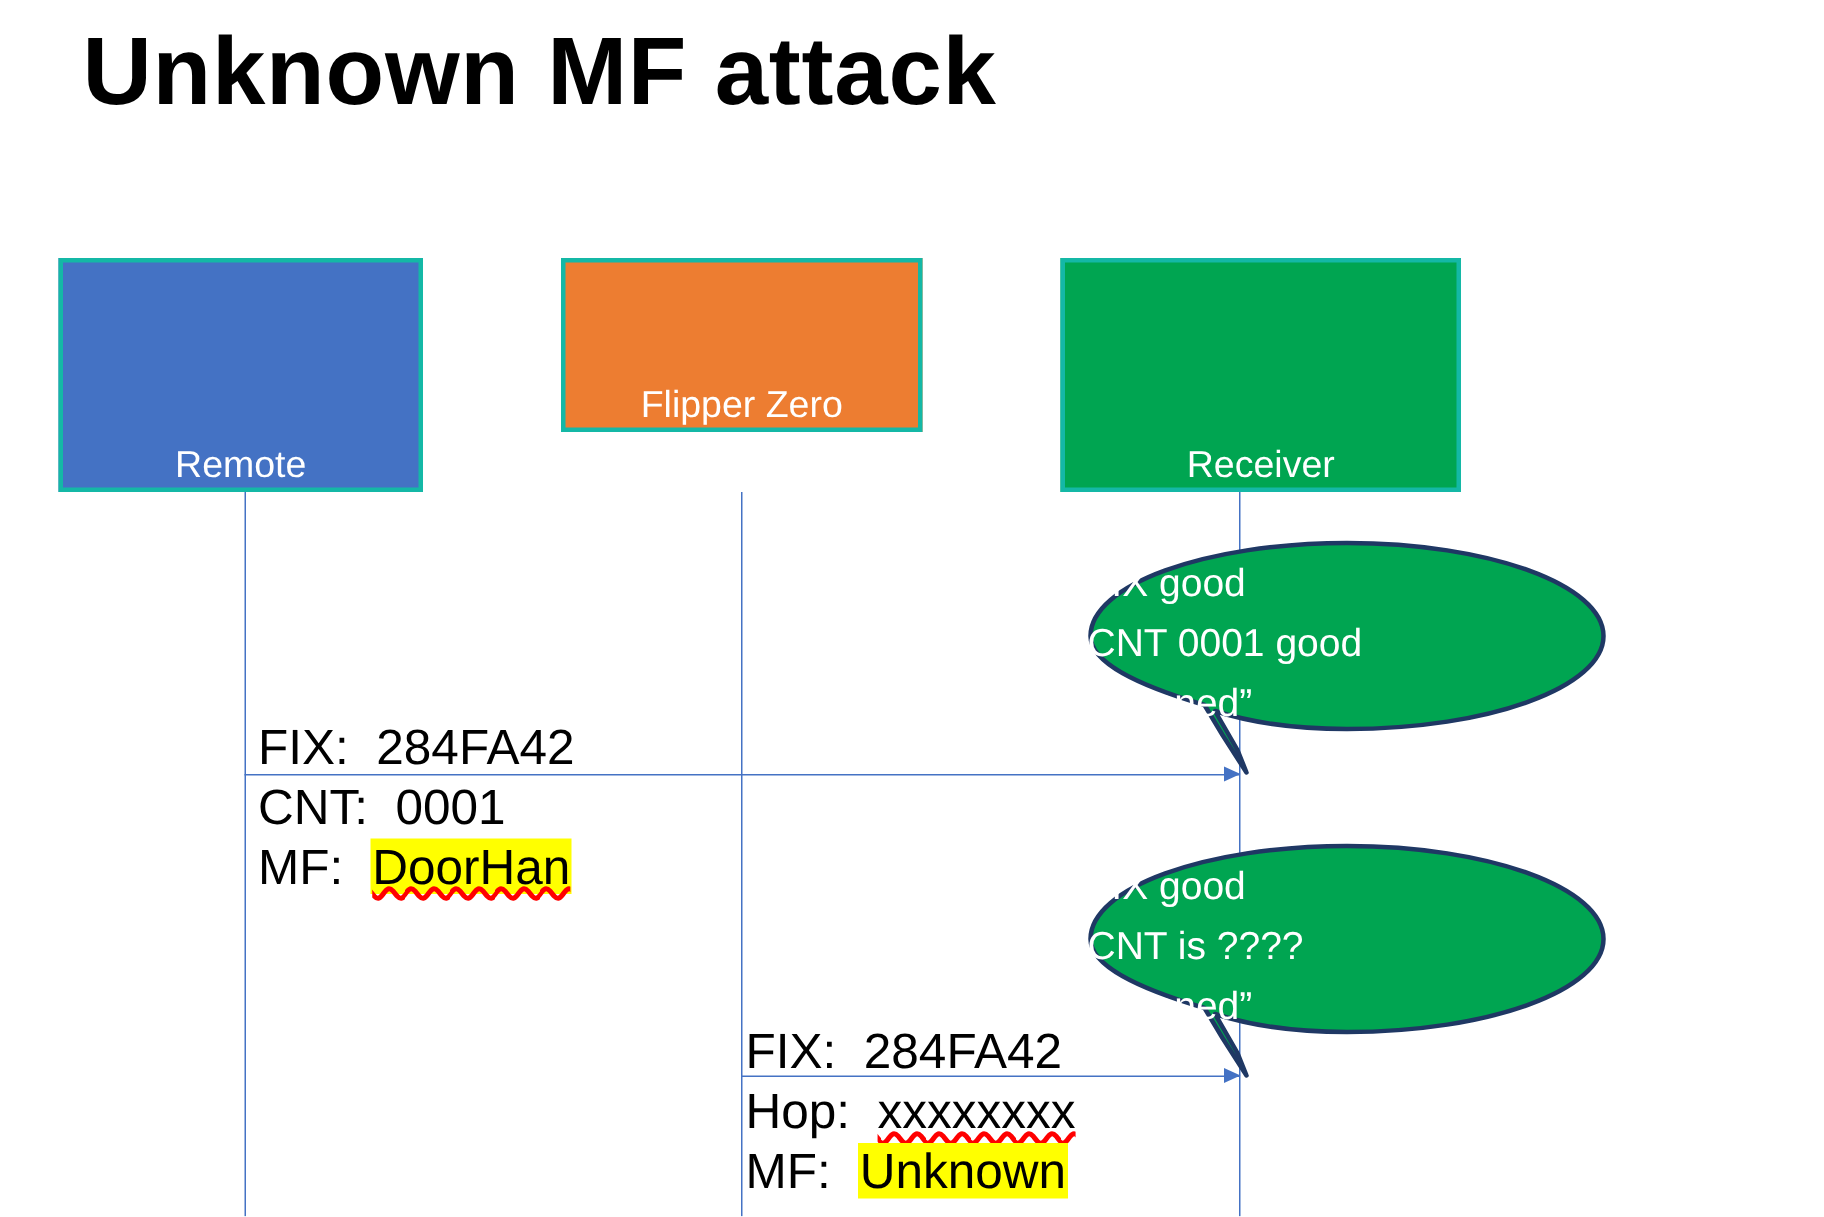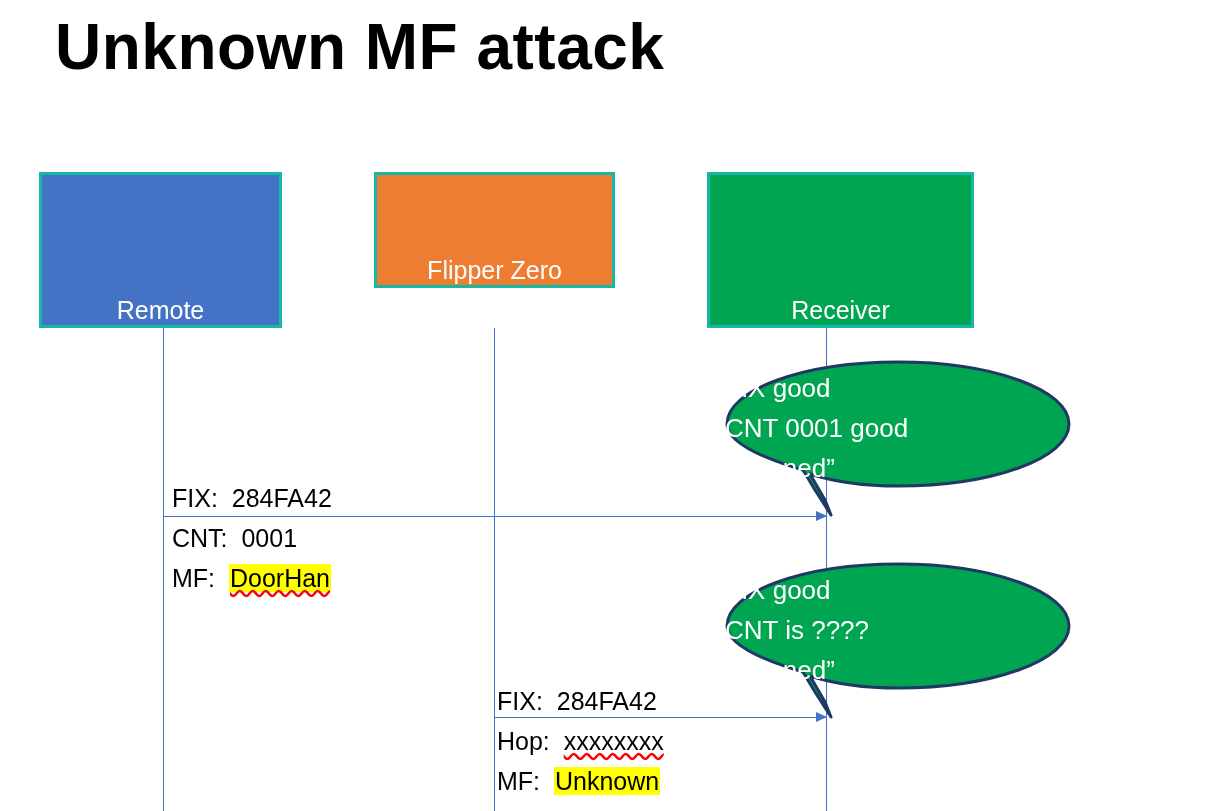--- a/index.html
+++ b/index.html
@@ -82,21 +82,21 @@
     border-top: 5px solid transparent;
     border-bottom: 5px solid transparent;
     border-left: 11px solid #4472C4;
   }
   #arrow-1 { left: 163px; top: 516px; width: 663px; }
   #arrow-2 { left: 494px; top: 717px; width: 332px; }
 
   
   .msg-text {
     position: absolute;
-    font-size: 25px;
+    font-size: 33px;
     line-height: 40px;
     color: #000000;
     white-space: nowrap;
   }
   #msg1-line1 { left: 172px; top: 478px; }
   #msg1-line2 { left: 172px; top: 518px; }
   #msg1-line3 { left: 172px; top: 558px; }
   #msg2-line1 { left: 497px; top: 681px; }
   #msg2-line2 { left: 497px; top: 721px; }
   #msg2-line3 { left: 497px; top: 761px; }

